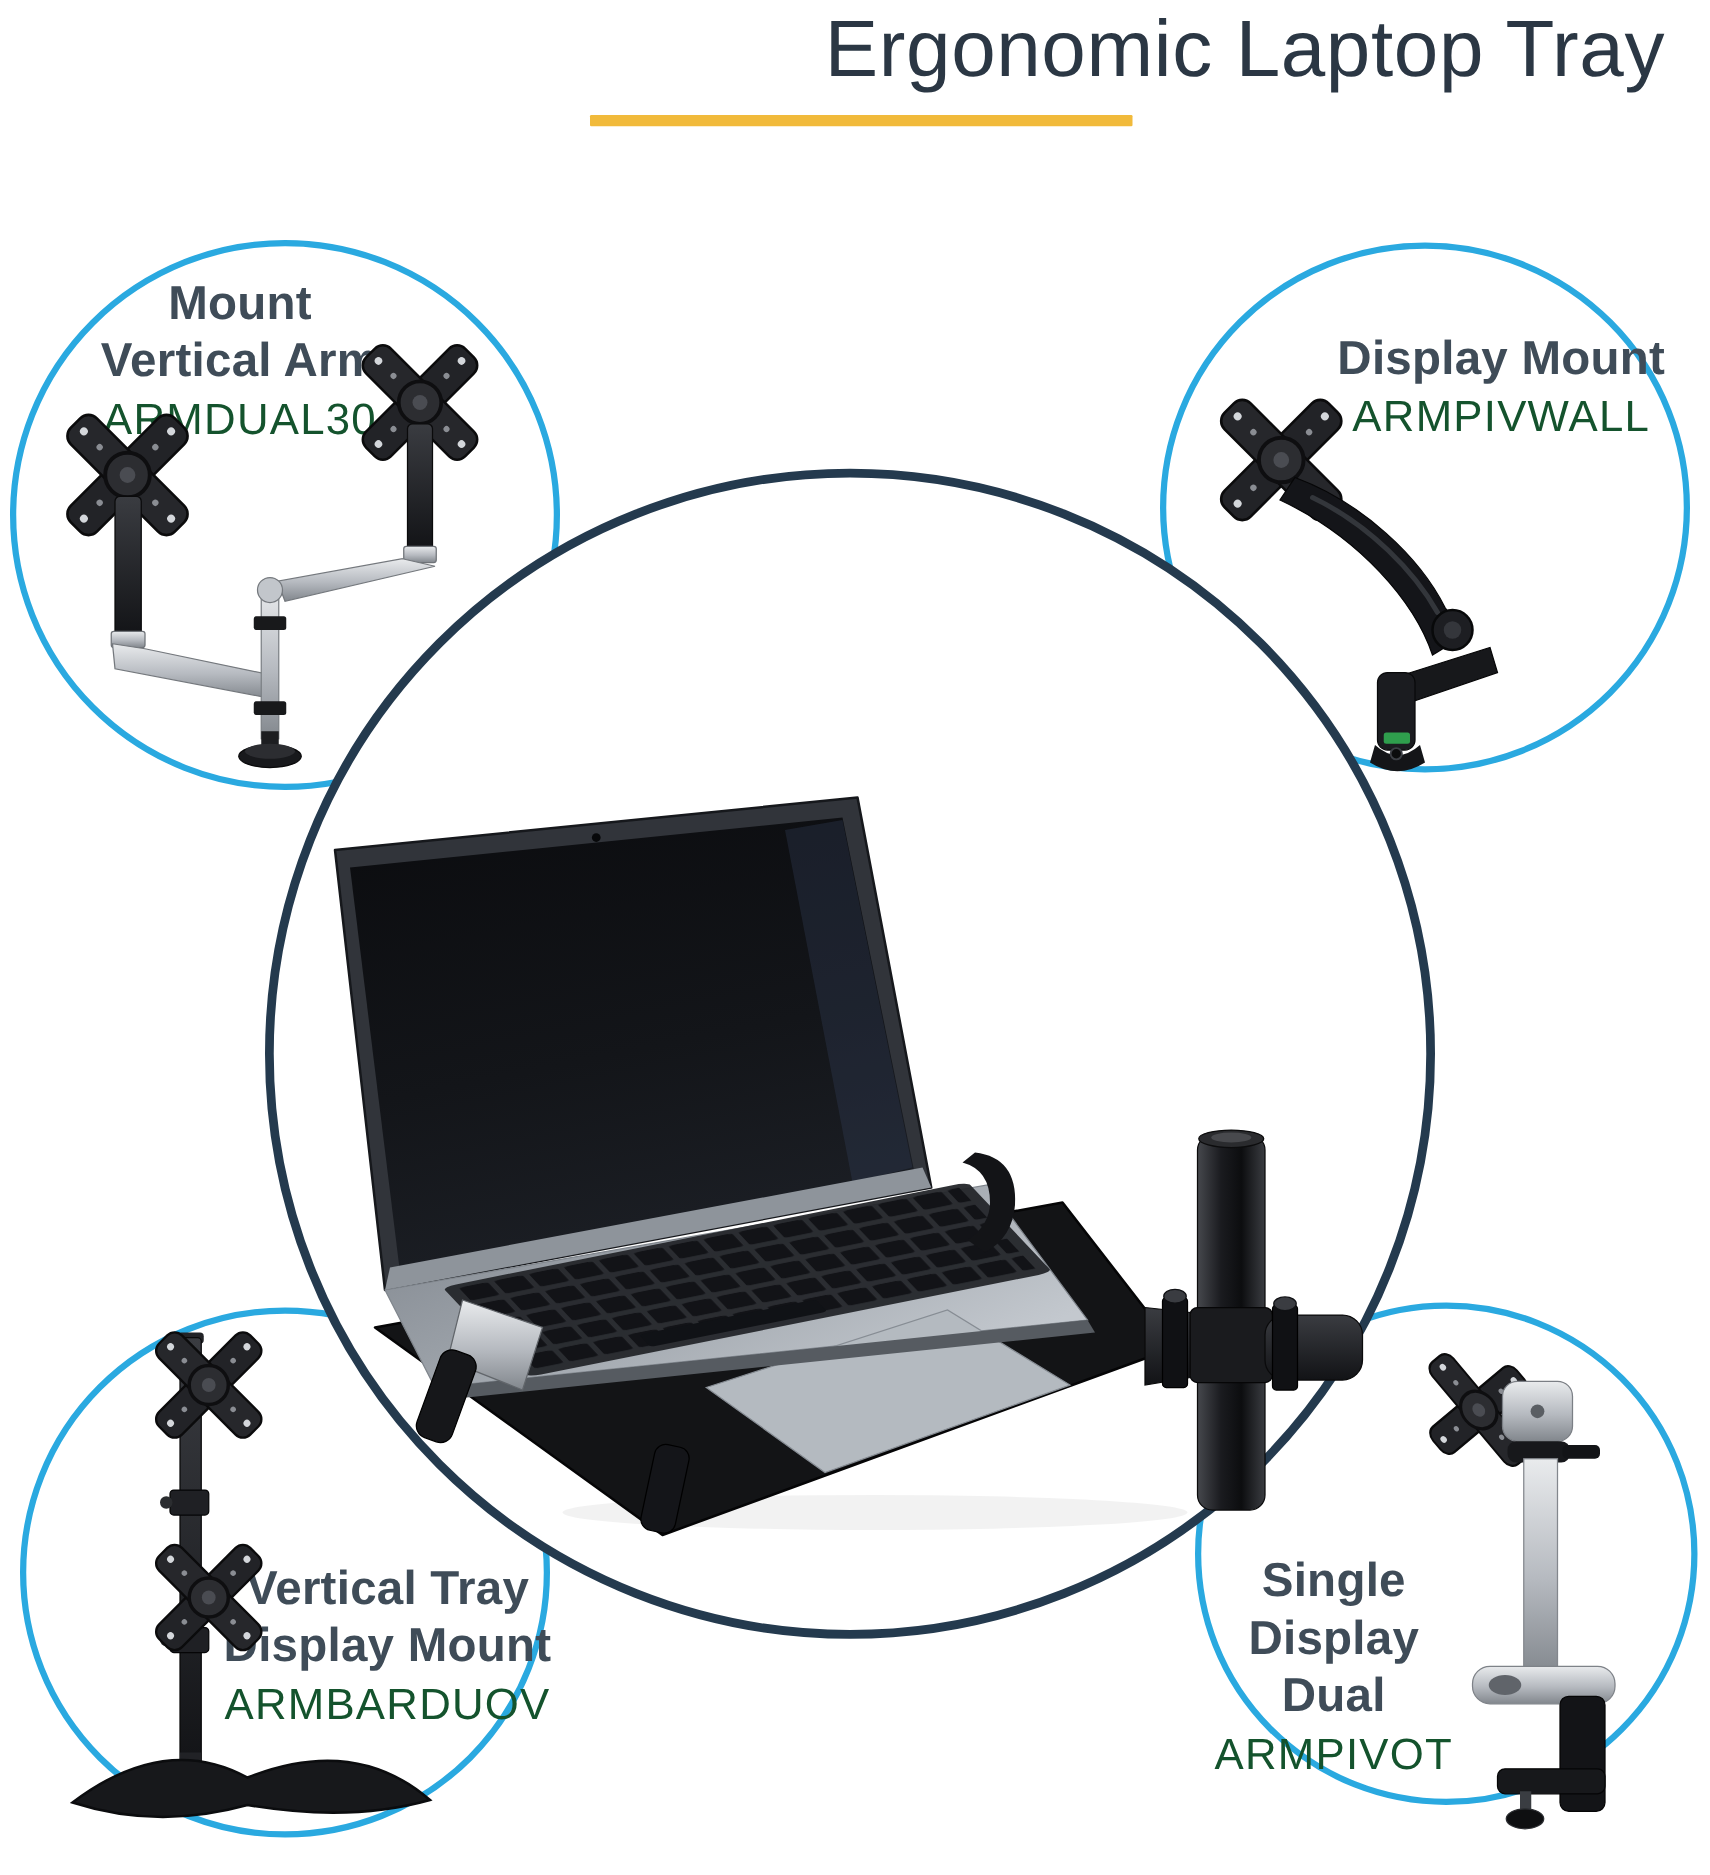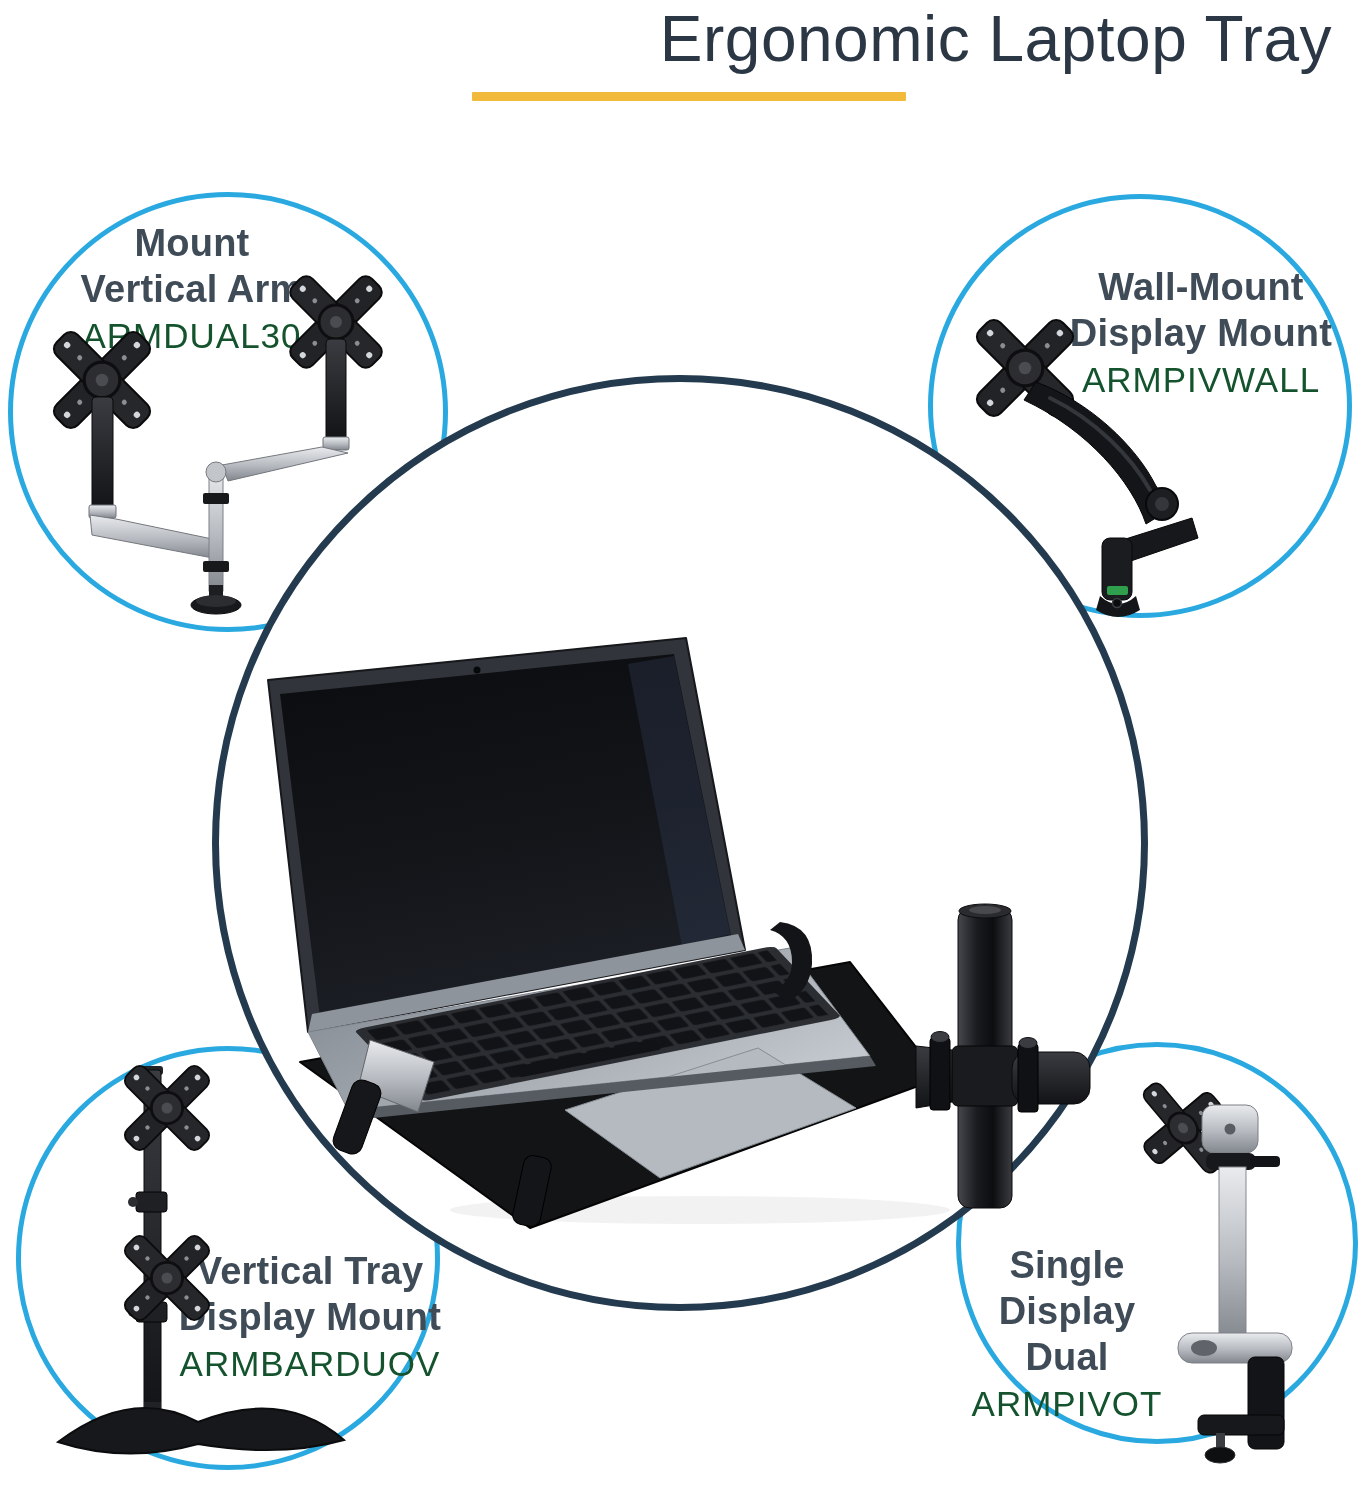--- a/index.html
+++ b/index.html
@@ -101,21 +101,20 @@
 
   <div class="c-navy"></div>
 
 
   <div class="callout-label lab-tl">
     <div class="name">Mount</div>
     <div class="name">Vertical Arm</div>
     <div class="sku">ARMDUAL30</div>
   </div>
   <div class="callout-label lab-tr">
-    <div class="name">Wall-Mount</div>
     <div class="name">Display Mount</div>
     <div class="sku">ARMPIVWALL</div>
   </div>
   <div class="callout-label lab-bl">
     <div class="name">Vertical Tray</div>
     <div class="name">Display Mount</div>
     <div class="sku">ARMBARDUOV</div>
   </div>
   <div class="callout-label lab-br">
     <div class="name">Single Display</div>

